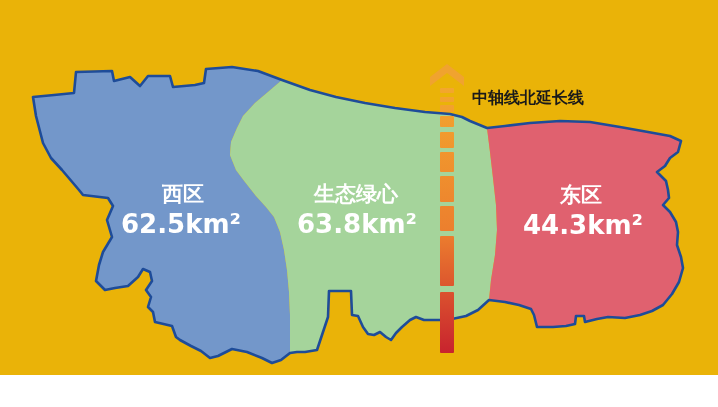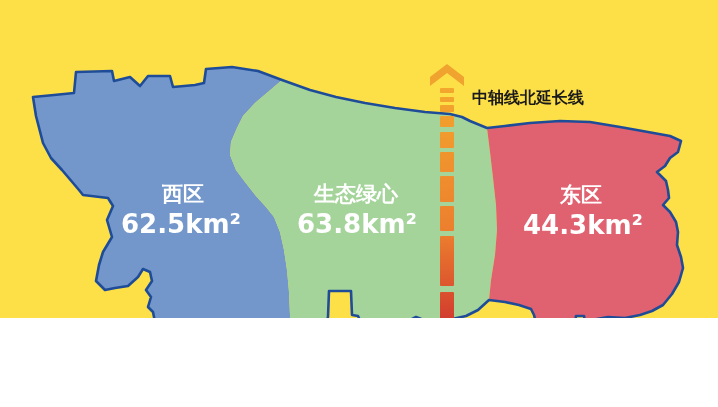--- a/index.html
+++ b/index.html
@@ -1,21 +1,21 @@
 <!DOCTYPE html>
 <html><head>
 <meta charset="utf-8">
 <style>
   html, body { margin: 0; padding: 0; background: #ffffff; }
   body { font-family: "DejaVu Sans", "Liberation Sans", sans-serif; }
   .stage {
     position: relative;
     width: 718px;
-    height: 318px;
-    background: #fde047;
+    height: 375px;
+    background: #eab308;
     overflow: hidden;
   }
   svg { display: block; }
   .region-name {
     font-size: 21px;
     font-weight: bold;
     fill: #ffffff;
   }
   .region-area {
     font-size: 26px;

